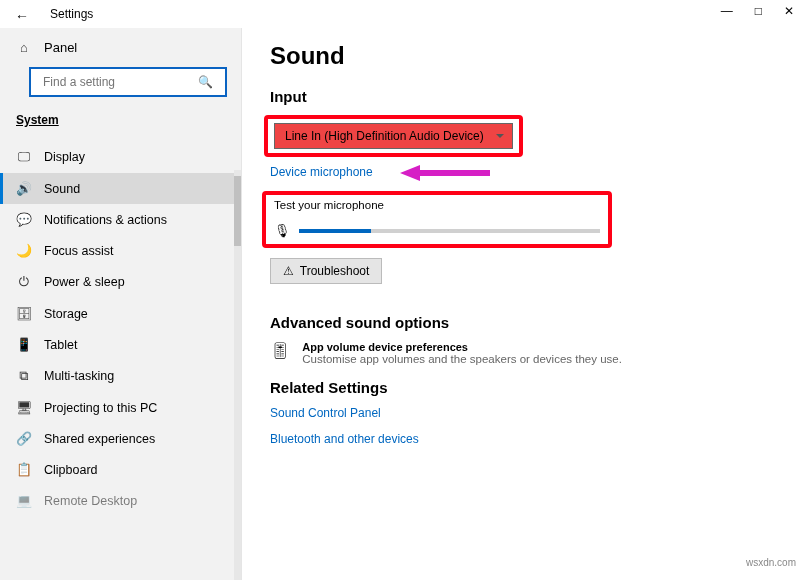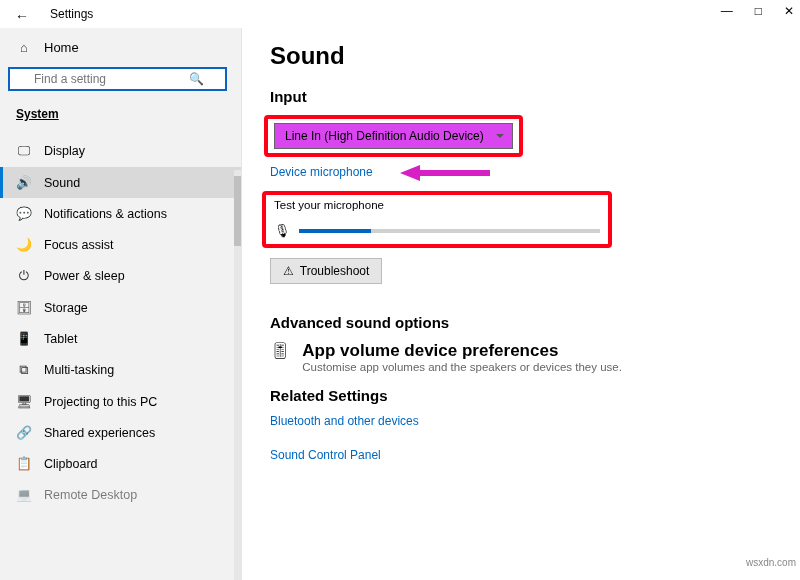--- a/index.html
+++ b/index.html
@@ -5,70 +5,70 @@
   * { box-sizing: border-box; margin: 0; padding: 0; font-family: "Segoe UI", Arial, sans-serif; }
   body { width: 800px; height: 580px; background: #fff; overflow: hidden; position: relative; font-size: 12px; color: #000; }
   .titlebar { height: 28px; display: flex; align-items: center; padding-left: 12px; }
   .back { width: 20px; text-align: center; font-size: 14px; }
   .title { margin-left: 18px; font-size: 12px; text-align: center; }
   .winctrl { position: absolute; top: 4px; right: 6px; display: flex; gap: 22px; font-size: 12px; }
   .winctrl span { cursor: default; }
   .content { display: flex; height: calc(100% - 28px); }
   .sidebar { width: 242px; background: #f2f2f2; border-right: 1px solid #e5e5e5; padding: 6px 0 0 0; display: flex; flex-direction: column; }
   .home { display: flex; align-items: center; gap: 12px; padding: 6px 16px 10px 16px; font-size: 13px; }
-  .search { margin: 2px 14px 10px 8px; border: 2px solid #0a63c2; height: 24px; display: flex; align-items: center; padding: 0 24px; color: #666; background:#fff; }
+  .search { margin: 2px 14px 10px 29px; border: 2px solid #0a63c2; height: 30px; display: flex; align-items: center; padding: 0 12px; color: #666; background:#fff; }
   .search input { border: none; outline: none; flex: 1; font-size: 12px; color: #333; background: transparent; }
   .search .mag { color: #555; font-size: 12px; }
   .cat { padding: 6px 16px 10px 16px; font-size: 12px; font-weight: 600; text-decoration: underline; }
   .navlist { display: flex; flex-direction: column; margin-top: 4px; overflow: hidden; }
   .navitem { display: flex; align-items: center; gap: 12px; padding: 8px 16px; font-size: 12.5px; cursor: default; position: relative; }
   .navitem.active { background: #d9d9d9; }
   .navitem.active::before { content:""; position:absolute; left:0; top:0; bottom:0; width:3px; background:#0078d4; }
   .navicon { width: 16px; text-align: center; color: #333; font-size: 13px; }
   .sb-scroll { position:absolute; left:234px; top:170px; bottom:0; width:7px; background:#e7e7e7; }
   .sb-thumb { position:absolute; top:6px; width:7px; height:70px; background:#c0c0c0; }
   .main { flex: 1; padding: 14px 28px 0 28px; overflow: hidden; position: relative; }
   h1 { font-size: 24px; font-weight: 600; margin-bottom: 18px; }
   h2 { font-size: 15px; font-weight: 600; margin: 6px 0 10px 0; }
   .redbox { border: 4px solid #ff0016; border-radius: 4px; padding: 4px 6px; margin: 0 0 8px -6px; display: inline-block; }
-  .dropdown { border: 1px solid #666; padding: 5px 28px 5px 10px; font-size: 12px; position: relative; display: inline-block; min-width: 200px; background:#d946ef;}
+  .dropdown { border: 1px solid #666; padding: 5px 28px 5px 10px; font-size: 12px; position: relative; display: inline-block; min-width: 200px; background:#ef4444;}
   .dropdown::after { content: ""; position: absolute; right: 8px; top: 10px; border: 4px solid transparent; border-top-color: #555; }
   .hint { color: #666; font-size: 11.5px; max-width: 430px; line-height: 1.4; margin-bottom: 10px; }
   .link { color: #0067c0; font-size: 12px; cursor: default; margin-bottom: 12px; display: inline-block; }
   .arrow-callout { display:inline-block; vertical-align:middle; margin-left:24px; }
   .arrow-callout svg { display:block; }
   .testbox { border: 4px solid #ff0016; border-radius: 4px; padding: 4px 8px 6px 8px; margin: 0 0 10px -8px; width: 350px; }
   .testlabel { font-size: 11.5px; margin-bottom: 12px; }
   .micline { display:flex; align-items:center; gap:8px; }
   .bar { flex:1; height:4px; background:#d0d0d0; position:relative; }
   .barfill { position:absolute; left:0; top:0; bottom:0; width:24%; background:#0067c0; }
   .btn { border:1px solid #bbb; background:#e5e5e5; padding:5px 12px; font-size:12px; display:inline-flex; align-items:center; gap:6px; margin-bottom:12px;}
   .adv { display:flex; gap:12px; align-items:flex-start; margin:4px 0 14px 0;}
-  .advtext .t { font-size:17px; font-weight:600; }
+  .advtext .t { font-size:11px; font-weight:600; }
   .advtext .s { font-size:11.5px; color:#666; }
   .watermark { position:absolute; right:4px; bottom:12px; font-size:10px; color:#888; }
 </style>
 </head>
 <body>
 
 <div class="titlebar">
   <span class="back">←</span>
   <span class="title">Settings</span>
 </div>
 <div class="winctrl">
   <span>—</span>
   <span>□</span>
   <span>✕</span>
 </div>
 
 <div class="content">
   <div class="sidebar">
     <div class="home">
       <span class="navicon">⌂</span>
-      <span>Home</span>
+      <span>Panel</span>
     </div>
     <div class="search">
       <input placeholder="Find a setting" style="">
       <span class="mag">🔍</span>
     </div>
     <div class="cat">System</div>
 
     <div class="navlist">
       <div class="navitem">
         <span class="navicon">🖵</span>
@@ -162,18 +162,18 @@
     <h2 style="margin-top:18px;">Advanced sound options</h2>
     <div class="adv">
       <span style="font-size:16px;">🎚</span>
       <div class="advtext">
         <div class="t">App volume device preferences</div>
         <div class="s">Customise app volumes and the speakers or devices they use.</div>
       </div>
     </div>
 
     <h2>Related Settings</h2>
+    <div style="margin-top:8px;"><span class="link">Sound Control Panel</span></div>
     <div><span class="link">Bluetooth and other devices</span></div>
-    <div style="margin-top:8px;"><span class="link">Sound Control Panel</span></div>
   </div>
 </div>
 
 <div class="watermark">wsxdn.com</div>
 
 </body></html>

